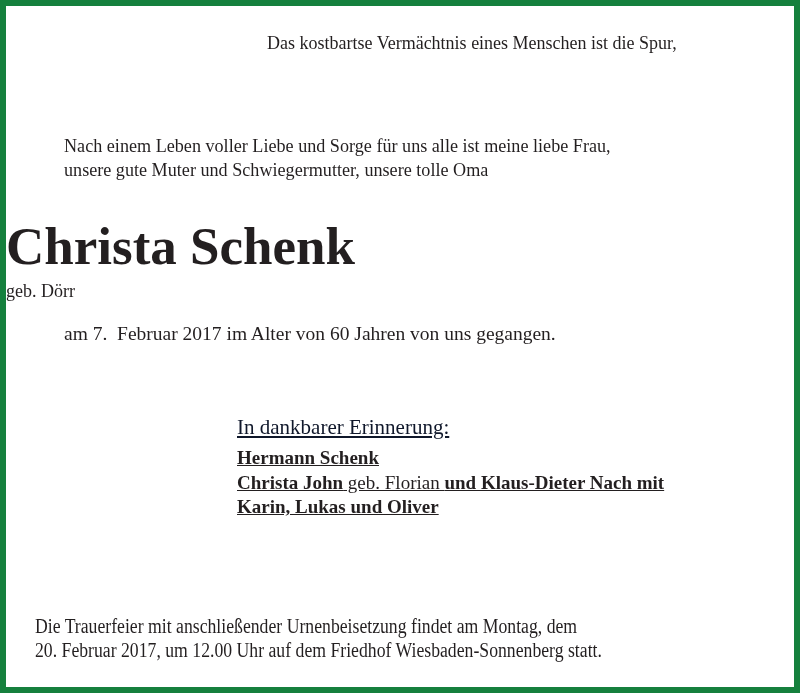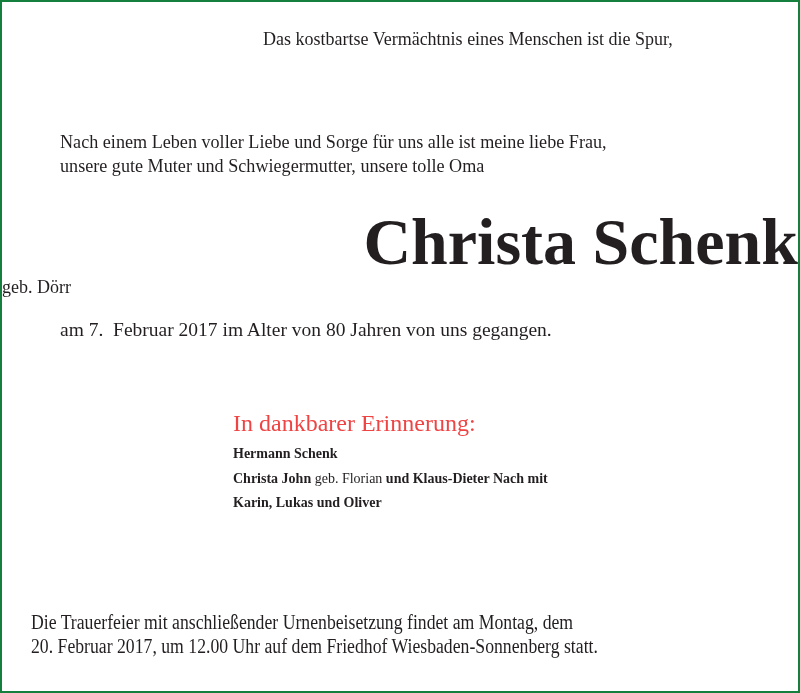--- a/index.html
+++ b/index.html
@@ -10,59 +10,60 @@
     body {
       width: 800px;
       height: 693px;
       overflow: hidden;
     }
     .frame {
       position: relative;
       width: 800px;
       height: 693px;
       box-sizing: border-box;
-      border: 2px solid #15803d;
+      border: 6px solid #15803d;
       background: #ffffff;
       color: #231f20;
       font-family: "Liberation Serif", "DejaVu Serif", serif;
     }
     .abs { position: absolute; white-space: nowrap; }
     .motto {
       left: 261px; top: 26px;
       font-size: 18px; line-height: 22px;
     }
     .intro {
       left: 58px; top: 128px;
       font-size: 19.5px; line-height: 24px;
       transform: scaleX(0.93);
       transform-origin: left top;
     }
     .name {
       left: 0; right: 0; top: 209px;
-      text-align: right;
-      font-size: 66px; font-weight: bold; line-height: 62px;
+      text-align: left;
+      font-size: 53px; font-weight: bold; line-height: 62px;
       letter-spacing: 0px;
     }
     .maiden {
       left: 0; right: 0; top: 274px;
       text-align: left;
       font-size: 18px; line-height: 22px;
     }
     .death {
       left: 58px; top: 316px;
       font-size: 19.5px; line-height: 24px;
     }
     .mourners-head {
       left: 231px; top: 409px;
-      font-size: 24px; line-height: 24px;
-      color: #ef4444;
+      font-size: 21px; line-height: 24px;
+      color: #0f172a;
+      text-decoration: underline;
     }
     .mourners {
       left: 231px; top: 440px;
-      font-size: 14px; line-height: 24.5px;
+      font-size: 19px; line-height: 24.5px; text-decoration: underline;
     }
     .mourners .line { display: block; }
     .b { font-weight: bold; }
     .n { font-weight: normal; }
     .service {
       left: 29px; top: 608px;
       font-size: 20px; line-height: 24px;
       transform: scaleX(0.885);
       transform-origin: left top;
     }
@@ -78,21 +79,21 @@
 
   <div class="abs intro">
     <div>Nach einem Leben voller Liebe und Sorge für uns alle ist meine liebe Frau,</div>
     <div>unsere gute Muter und Schwiegermutter, unsere tolle Oma</div>
   </div>
 
   <div class="abs name">Christa Schenk</div>
 
   <div class="abs maiden">geb. Dörr</div>
 
-  <div class="abs death" style="white-space: pre;">am 7.  Februar 2017 im Alter von 80 Jahren von uns gegangen.</div>
+  <div class="abs death" style="white-space: pre;">am 7.  Februar 2017 im Alter von 60 Jahren von uns gegangen.</div>
 
   <div class="abs mourners-head">In dankbarer Erinnerung:</div>
 
   <div class="abs mourners">
     <span class="line b">Hermann Schenk</span>
     <span class="line">
       <span class="b">Christa John</span><span class="n" style="white-space: pre;"> geb. Florian </span><span class="b">und Klaus-Dieter Nach mit</span>
     </span>
     <span class="line b">Karin, Lukas und Oliver</span>
   </div>

